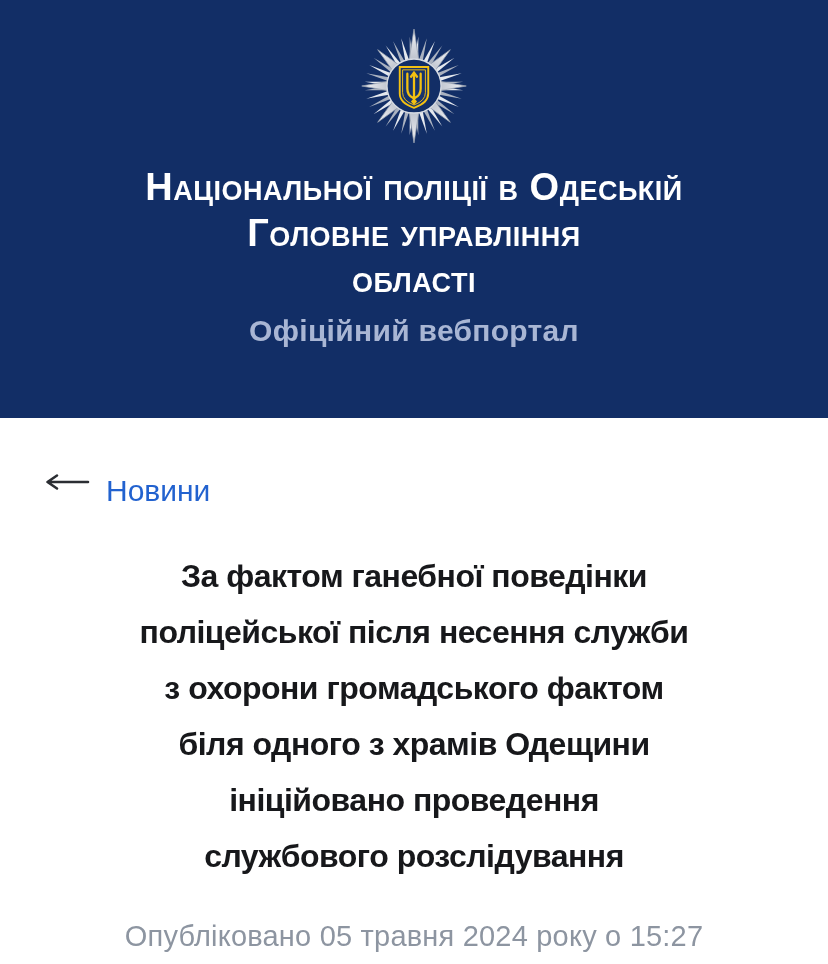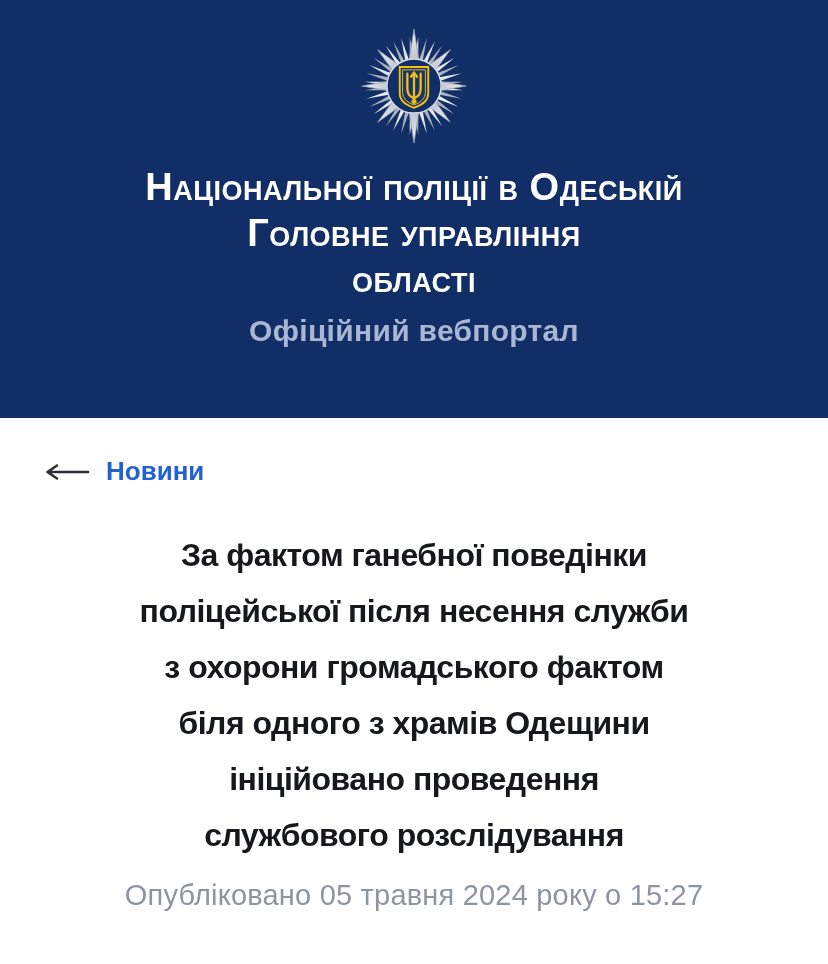--- a/index.html
+++ b/index.html
@@ -35,31 +35,31 @@
   }
   
   .content{background:#ffffff;}
   .breadcrumb{
     display:flex;align-items:center;gap:16px;
     margin:38px 0 0 44px;
   }
   .back-arrow{display:inline-flex;align-items:center;cursor:pointer;}
   .news-link{
     color:var(--link-blue,#2262cf);
-    font-size:26px;font-weight:700;text-decoration:none;cursor:pointer;
+    font-size:30px;font-weight:400;text-decoration:none;cursor:pointer;margin-top:18px;
   }
   .headline{
     margin-top:40px;
     color:var(--headline-color,#17181b);
     font-size:32px;line-height:56px;font-weight:700;
     letter-spacing:-0.5px;text-align:center;
   }
   .headline .hline{display:block;white-space:nowrap;}
   .published{
-    margin-top:16px;
+    margin-top:36px;
     color:var(--date-color,#8d95a1);
     font-size:29px;font-weight:300;text-align:center;letter-spacing:0.2px;
   }
 </style>
 </head>
 <body>
 
 <div class="page">
 
   <header class="site-header">

